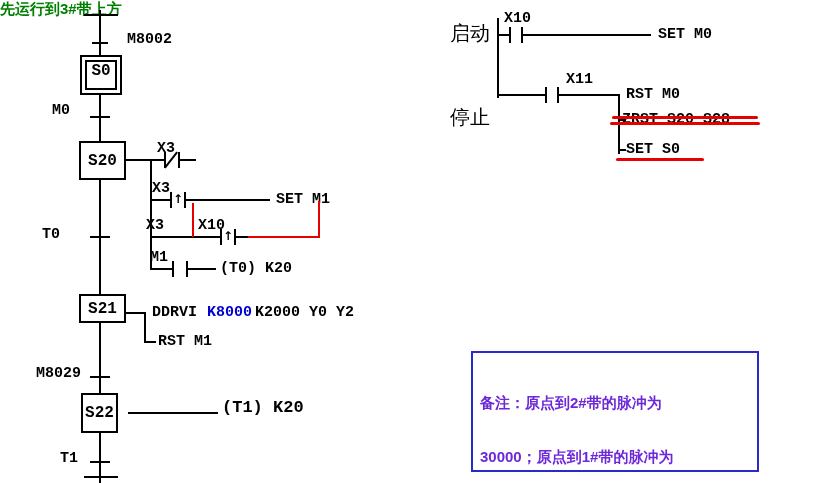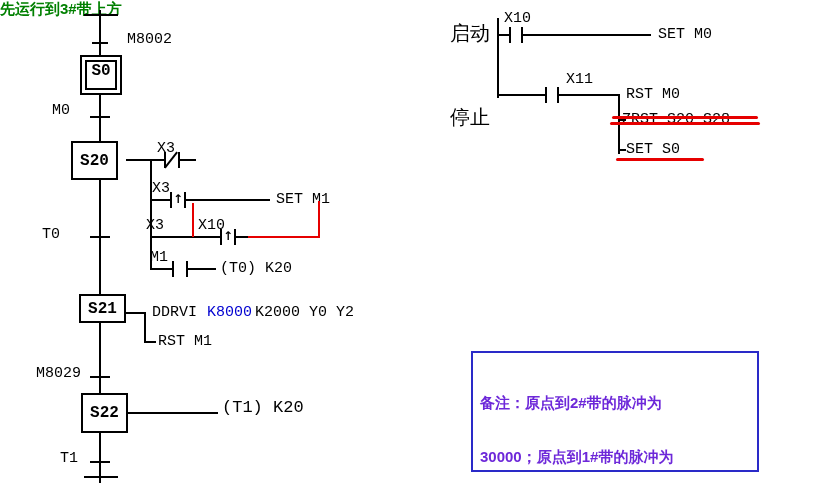--- a/index.html
+++ b/index.html
@@ -7,21 +7,21 @@
   #screen {
     position:relative; width:814px; height:483px; background:#fff;
     overflow:hidden; font-family:"Liberation Sans", sans-serif;
   }
   .h { position:absolute; height:2px; background:#000; }
   .v { position:absolute; width:2px; background:#000; }
   .h.red { background:#e60000; height:2px; }
   .v.red { background:#e60000; }
   .mono {
     position:absolute; font-family:"Liberation Mono","DejaVu Sans Mono",monospace;
-    font-size:15px; font-weight:400; color:#000; white-space:pre; line-height:18px;
+    font-size:15px; font-weight:700; color:#000; white-space:pre; line-height:18px;
   }
   .big { font-size:17px; }
   .blue { color:#0000d0; }
   .green { color:#008000; font-family:"Liberation Sans",sans-serif; font-weight:700; font-size:15px; }
   .cn { position:absolute; font-size:20px; color:#000; white-space:pre; }
   .box {
     position:absolute; border:2px solid #000; background:#fff;
     display:flex; align-items:center; justify-content:center;
   }
   .box-inner {
@@ -60,21 +60,21 @@
 
   <div class="box" style="left:80px;top:55px;width:42px;height:40px">
     <div class="box-inner">
       <span class="state-lbl">S0</span>
     </div>
   </div>
 
   <div class="mono" style="left:52px;top:102px">M0</div>
   <div class="h" style="left:90px;top:116px;width:20px"></div>
 
-  <div class="box" style="left:71px;top:141px;width:47px;height:39px">
+  <div class="box" style="left:79px;top:141px;width:47px;height:39px">
     <span class="state-lbl">S20</span>
   </div>
 
   <div class="h" style="left:126px;top:159px;width:26px"></div>
   <div class="v" style="left:150px;top:159px;height:110px"></div>
 
   <div class="mono" style="left:157px;top:140px">X3</div>
   <div class="h" style="left:150px;top:159px;width:14px"></div>
   <div class="bar" style="left:164px;top:152px"></div>
   <div class="bar" style="left:178px;top:152px"></div>
@@ -116,21 +116,21 @@
   <div class="h" style="left:126px;top:312px;width:20px"></div>
   <div class="v" style="left:144px;top:312px;height:31px"></div>
   <div class="h" style="left:144px;top:341px;width:12px"></div>
   <div class="mono" style="left:152px;top:304px"><span>DDRVI</span><span class="blue" style="margin-left:10px">K8000</span><span style="margin-left:3px">K2000 Y0 Y2</span></div>
   <div class="mono" style="left:158px;top:333px">RST M1</div>
   <div class="green" style="left:247px;top:336px">先运行到3#带上方</div>
 
   <div class="mono" style="left:36px;top:365px">M8029</div>
   <div class="h" style="left:90px;top:376px;width:20px"></div>
 
-  <div class="box" style="left:81px;top:393px;width:47px;height:40px">
+  <div class="box" style="left:81px;top:393px;width:37px;height:40px">
     <span class="state-lbl">S22</span>
   </div>
   <div class="h" style="left:128px;top:412px;width:90px"></div>
   <div class="mono big" style="left:222px;top:399px">(T1) K20</div>
 
   <div class="mono" style="left:60px;top:450px">T1</div>
   <div class="h" style="left:90px;top:461px;width:20px"></div>
   <div class="h" style="left:84px;top:476px;width:34px"></div>
 
   <div class="v" style="left:497px;top:18px;height:80px"></div>

